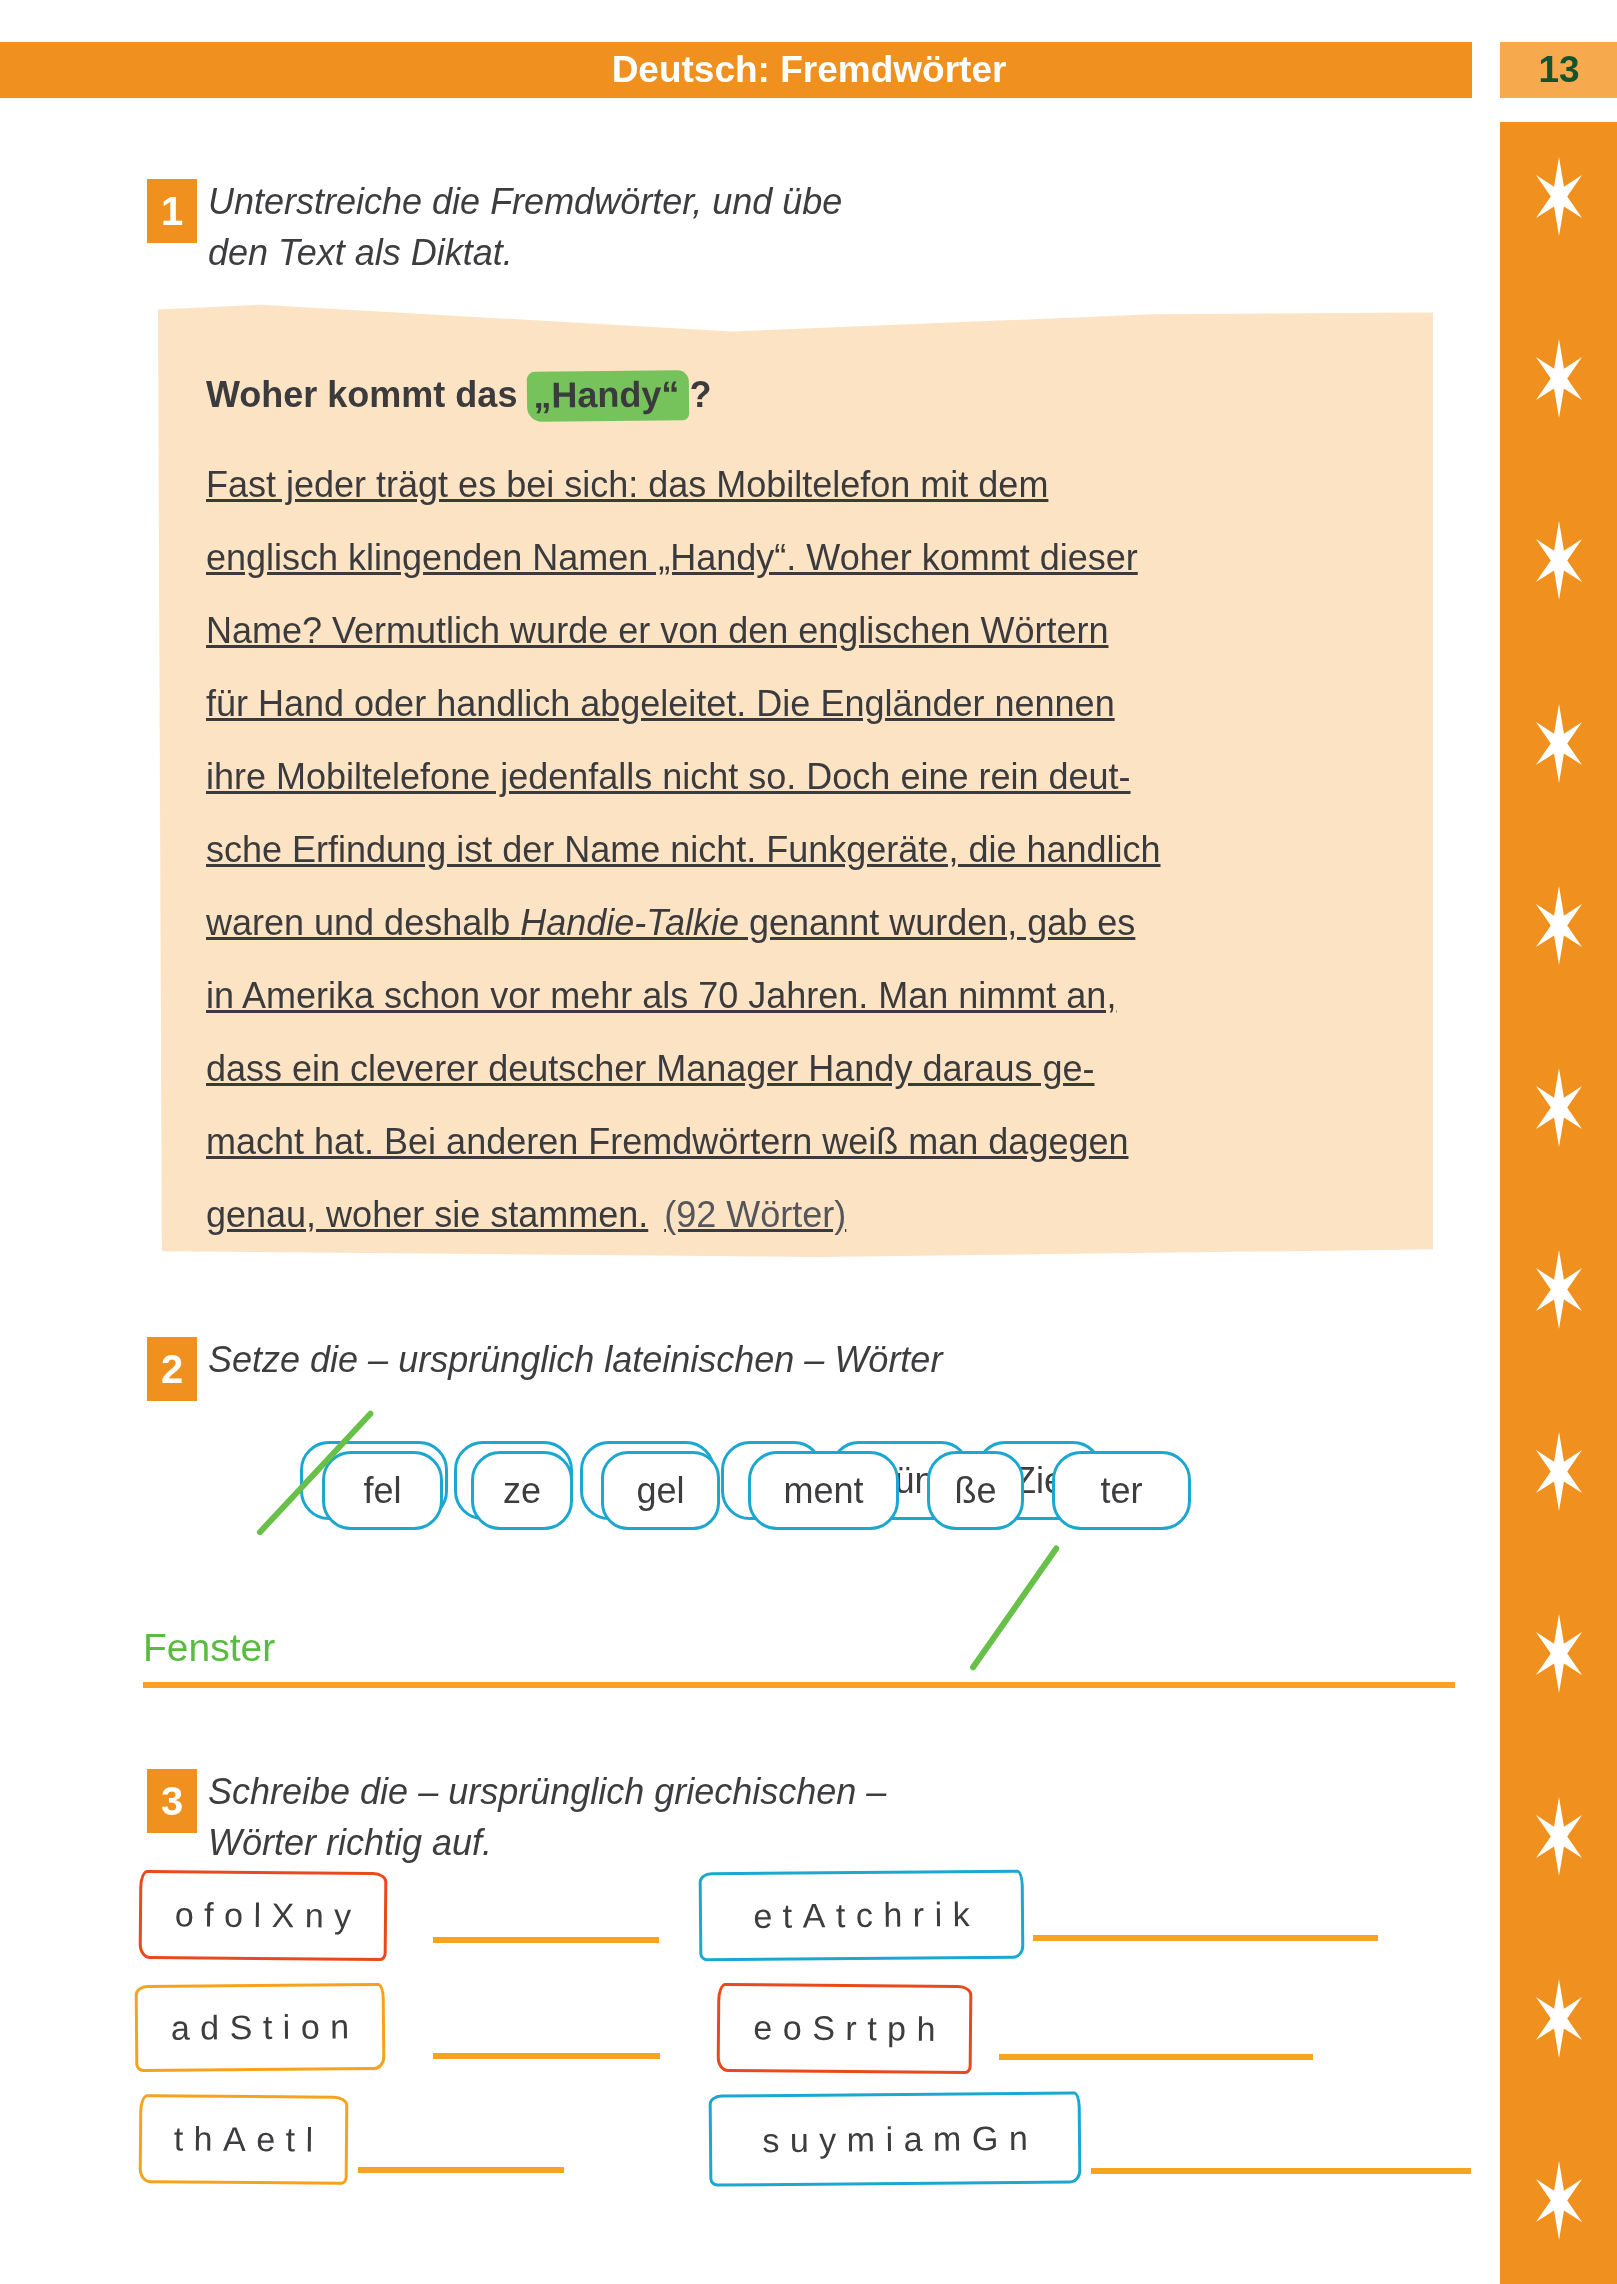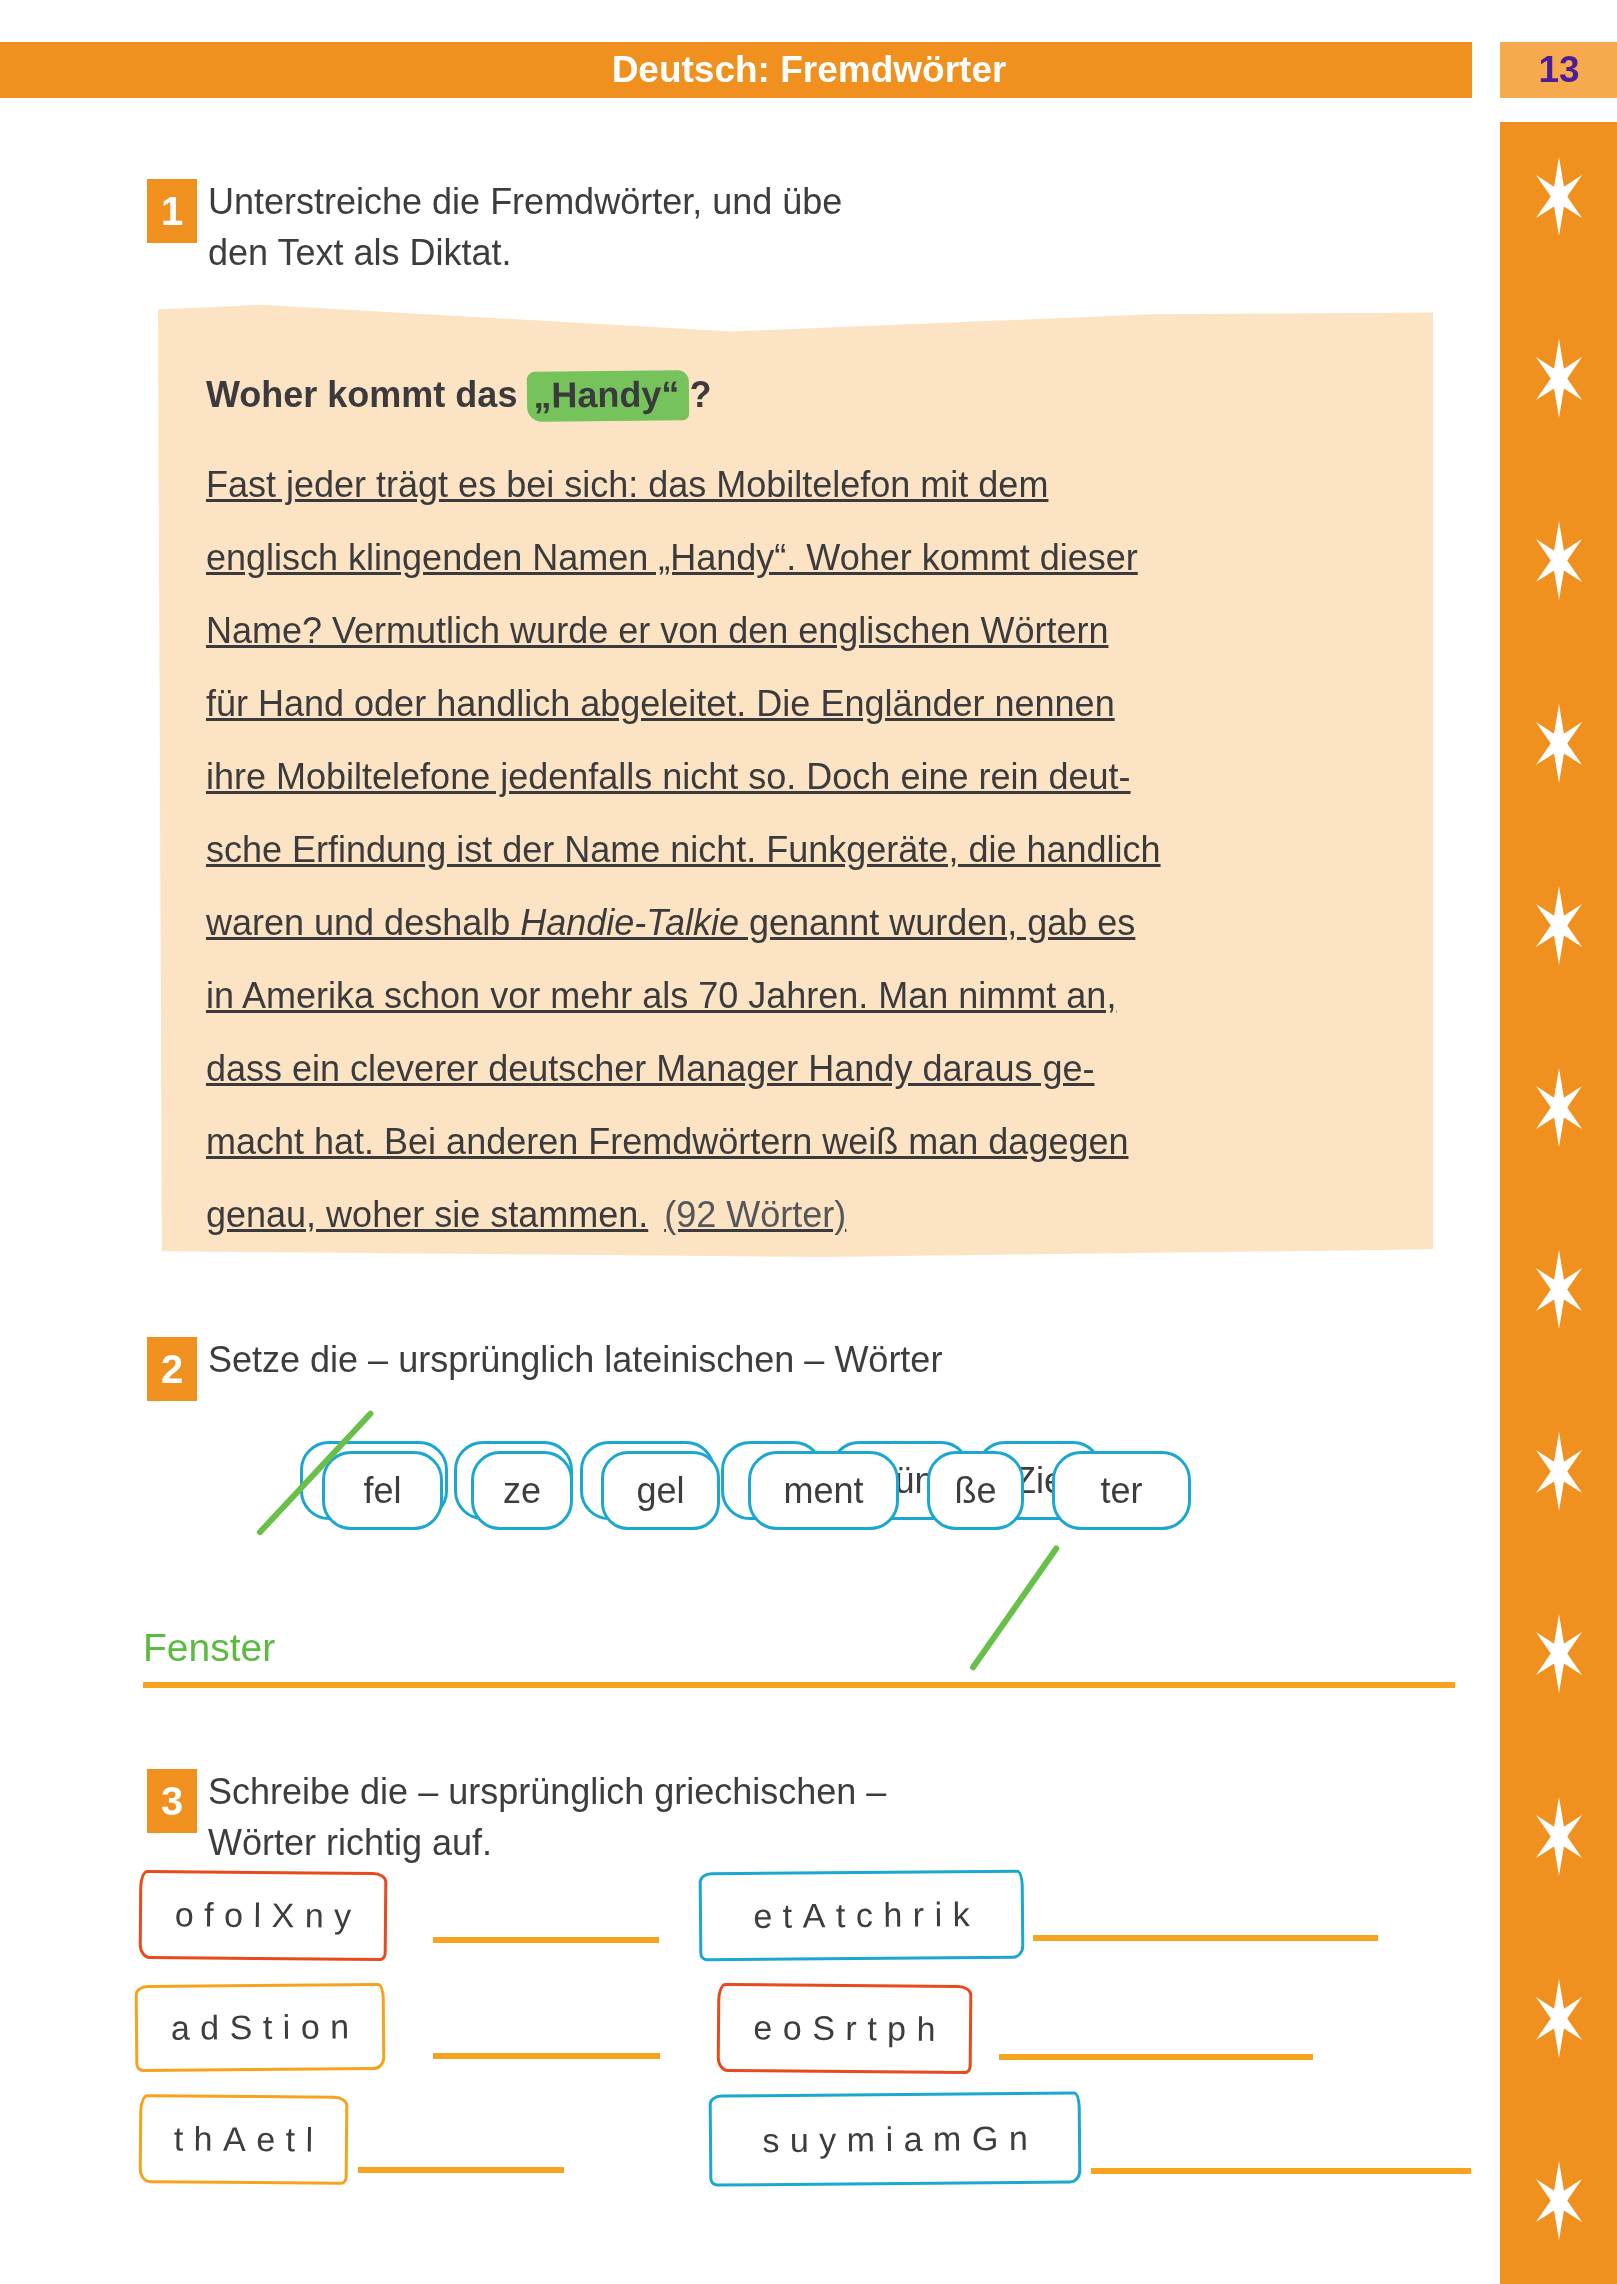--- a/index.html
+++ b/index.html
@@ -4,33 +4,33 @@
 <style>
   html,body{margin:0;padding:0;background:#ffffff;}
   .page{position:relative;width:1618px;height:2284px;background:#ffffff;overflow:hidden;
         font-family:"Liberation Sans", sans-serif;color:#3d3d40;}
 
   
   .hdr-bar{position:absolute;left:0;top:42px;width:1472px;height:56px;background:#f0911f;}
   .hdr-title{position:absolute;left:0;top:0;width:1618px;height:56px;line-height:56px;
              text-align:center;color:#ffffff;font-size:37px;font-weight:700;}
   .page-num{position:absolute;left:1500px;top:42px;width:118px;height:56px;background:#f6a94d;
-            color:#4c1d95;font-size:37px;font-weight:700;text-align:center;line-height:56px;}
+            color:#14532d;font-size:37px;font-weight:700;text-align:center;line-height:56px;}
 
   
   .sidebar{position:absolute;left:1500px;top:122px;width:118px;height:2162px;background:#f0911f;
            display:flex;flex-direction:column;align-items:center;justify-content:space-between;
            padding:35px 0 44px;box-sizing:border-box;}
   .star{width:50px;height:79px;display:block;}
   .star svg{display:block;width:100%;height:100%;}
 
   
   .badge{position:absolute;width:50px;height:64px;background:#f0911f;color:#fff;
          font-size:40px;font-weight:700;display:flex;align-items:center;justify-content:center;}
-  .instr{position:absolute;left:208px;font-size:36px;line-height:51px;color:#3d3d40;}
+  .instr{position:absolute;left:208px;font-size:36px;line-height:51px;color:#3d3d40;font-style:italic;}
 
   
   .peach{position:absolute;left:158px;top:300px;width:1275px;height:957px;background:#fce3c4;
          clip-path:polygon(0 1%, 8% 0.5%, 45% 3.3%, 78% 1.5%, 100% 1.3%, 100% 99.2%, 52% 100%, 0.3% 99.4%);
          box-sizing:border-box;padding:71px 32px 0 48px;}
   .peach h2{margin:0 0 27px 0;font-size:36px;font-weight:700;color:#3b3b3d;}
   .hl{background:#76c35b;padding:3.2px 9.7px 4.8px 6.4px;border-radius:8px 11.3px 6.4px 14.5px;
       display:inline-block;transform:rotate(-0.6deg);}
   .peach p{margin:0;font-size:36px;line-height:73px;color:#3b3b3d;white-space:nowrap;text-decoration:underline;}
   .wcount{font-size:36px;color:#55565a;margin-left:16px;}

